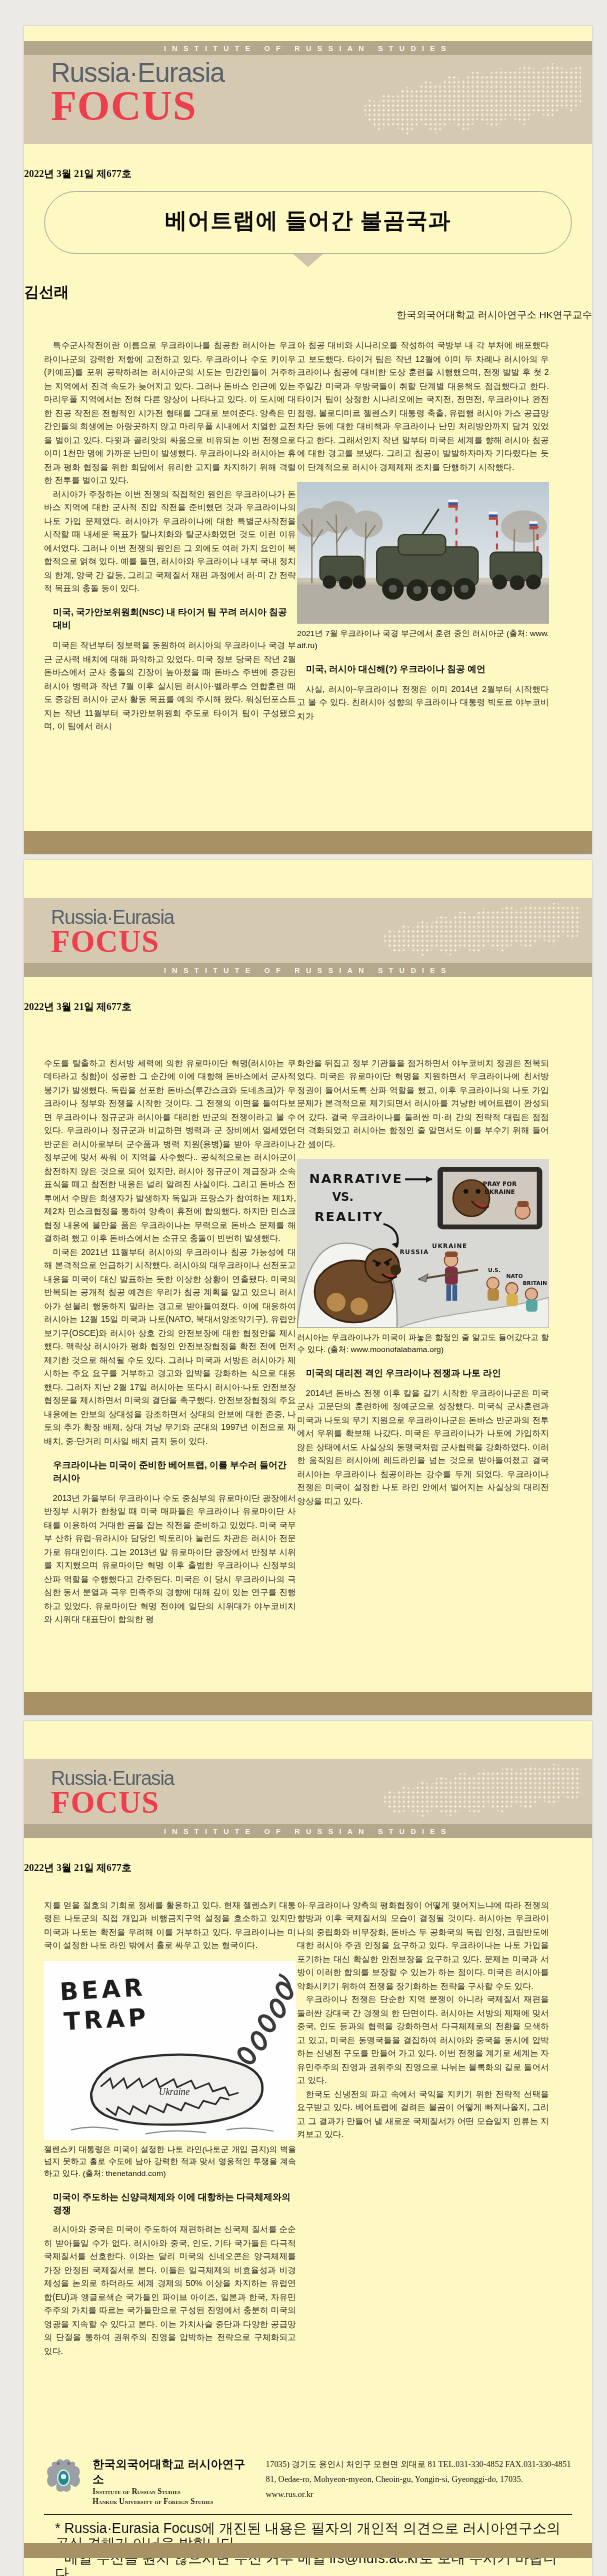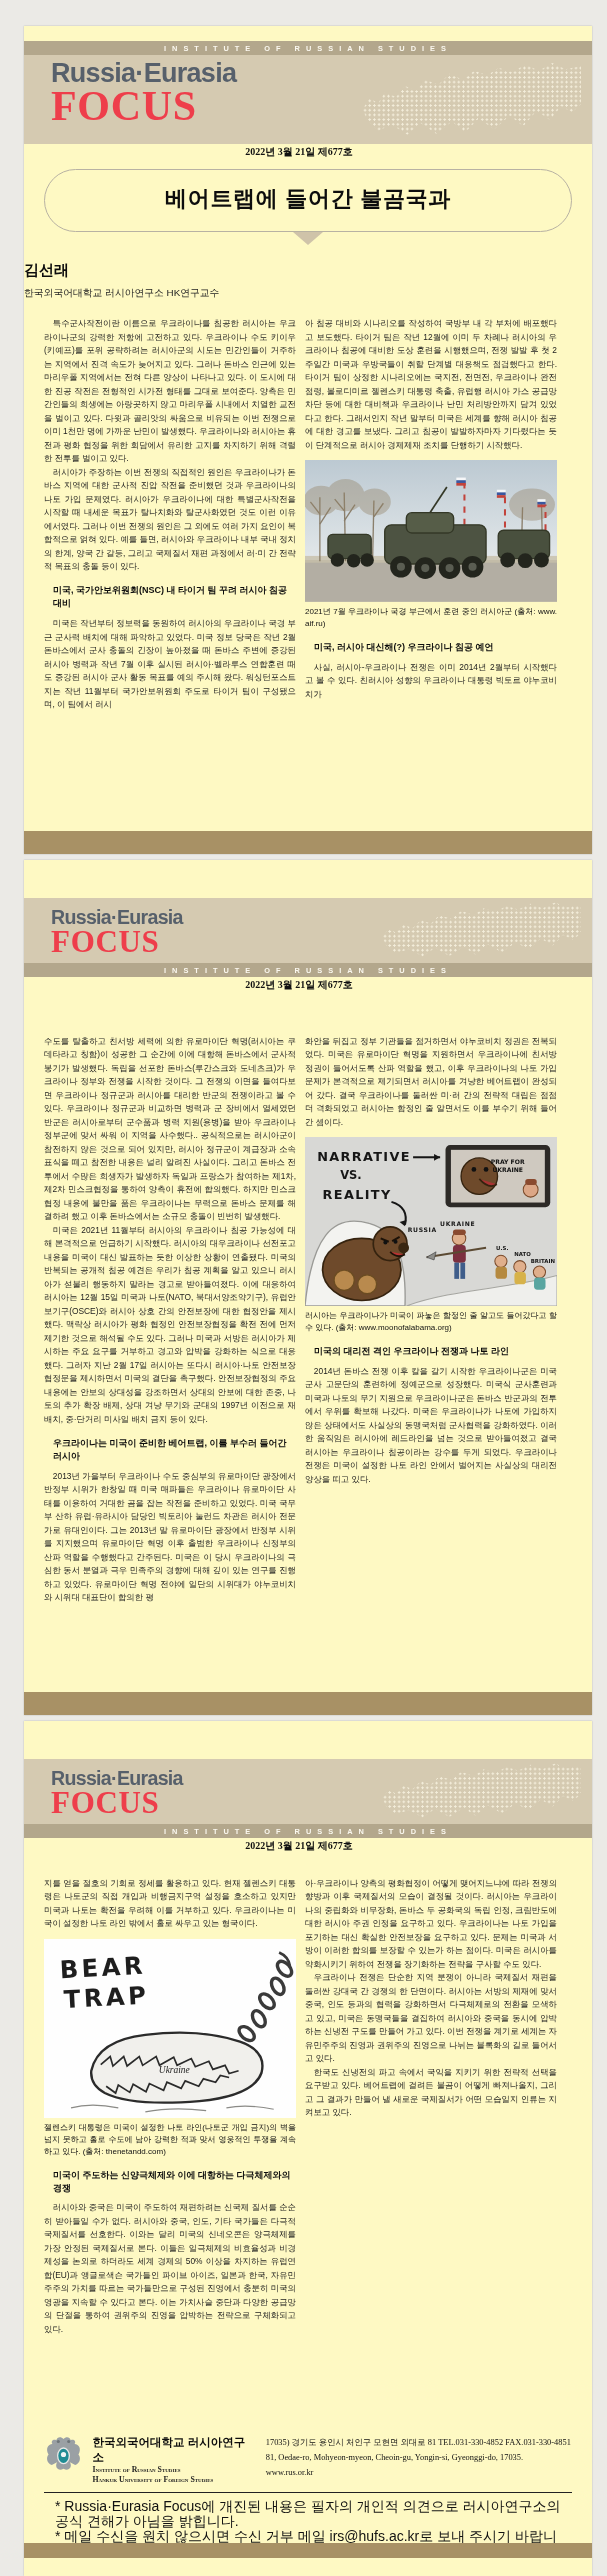--- a/index.html
+++ b/index.html
@@ -15,48 +15,48 @@
   .banner{position:relative;background:#d5cab1}
   .banner-strip{background:#b3a78c;color:#fbf8ef;font-size:7.4px;font-weight:bold;
       letter-spacing:6px;text-align:center;padding:2.7px 0 2px;white-space:nowrap;overflow:hidden}
   .banner-main{position:relative}
   .banner-lg{margin-top:15px}
   .banner-lg .banner-main{height:89px}
   .banner-sm{margin-top:38px}
   .banner-sm .banner-main{height:65px}
   .brand{position:absolute;left:27px;top:5.4px;line-height:1}
   .banner-sm .brand{top:9.5px}
-  .brand-top{font-size:27px;font-weight:bold;color:#57606b;letter-spacing:-0.7px}
+  .brand-top{font-size:27px;font-weight:normal;color:#57606b;letter-spacing:-0.7px}
   .brand-bottom{font-family:"Liberation Serif",serif;font-size:42px;font-weight:bold;
       color:#ee3e4b;line-height:.92;letter-spacing:0.7px}
   .banner-sm .brand-top{font-size:19.6px}
   .banner-sm .brand-bottom{font-size:31px;line-height:.95}
   .map-dots{position:absolute;right:10.8px;top:6.8px;width:223px;height:77px;
       background-image:radial-gradient(#f3edda 1.1px,rgba(0,0,0,0) 1.2px);
       background-size:4.7px 4.7px;
       clip-path:polygon(2% 62%,5% 48%,9% 54%,12% 40%,17% 46%,21% 32%,26% 38%,30% 24%,36% 30%,
         41% 16%,47% 24%,52% 12%,58% 18%,63% 8%,69% 14%,75% 4%,81% 12%,87% 2%,93% 10%,100% 6%,
         100% 55%,96% 66%,91% 58%,86% 76%,80% 64%,74% 84%,68% 70%,61% 88%,54% 74%,48% 92%,
         42% 78%,35% 94%,28% 80%,22% 95%,15% 82%,9% 90%,4% 76%)}
   .banner-sm .map-dots{width:203px;height:58px;top:3.4px}
 
-  .date-row{margin-top:1px;padding-right:18px;text-align:center;
+  .date-row{margin-top:23px;padding-right:18px;text-align:left;
       font-family:"Liberation Serif",serif;font-weight:bold;font-size:10px;color:#111}
 
   
   .title-box{margin:10.8px 20px 0;border:1.4px solid #b8b2a3;border-radius:32px;
       padding:13.5px 6.8px 16px;text-align:center}
   .title-line{font-size:22px;font-weight:bold;color:#0d0d0d;line-height:1.4;letter-spacing:0.7px}
   .notch{width:0;height:0;border-left:15px solid transparent;border-right:15px solid transparent;
       border-top:13.5px solid #cfc3a9;margin:0 auto}
   .author{margin-top:16px;text-align:left;font-size:15px;font-weight:bold;color:#0d0d0d}
-  .affiliation{margin-top:6.8px;text-align:left;font-size:9.8px;color:#222}
-
-  
-  .cols{display:flex;gap:9px;padding:0 20px;overflow:hidden}
+  .affiliation{margin-top:6.8px;text-align:right;font-size:9.8px;color:#222}
+
+  
+  .cols{display:flex;gap:1px;padding:0 20px;overflow:hidden}
   .col{width:252px;flex:none}
   .cols-p1{margin-top:17.6px;height:439px}
   .cols-p2{margin-top:43px;height:637px}
   .cols-p3{margin-top:24px;height:549px}
   .body-p{margin:0;font-size:8.4px;line-height:13.5px;text-align:justify;
       word-break:break-all;color:#1c1c1c;text-indent:1.05em}
   .body-p.noindent{text-indent:0}
   .col-heading{margin:10.8px 0 6.8px;font-size:9px;font-weight:bold;color:#0d0d0d;padding-left:1em}
   .figure{margin:8px 0 4px}
   .figure svg{display:block;width:100%;height:auto}

